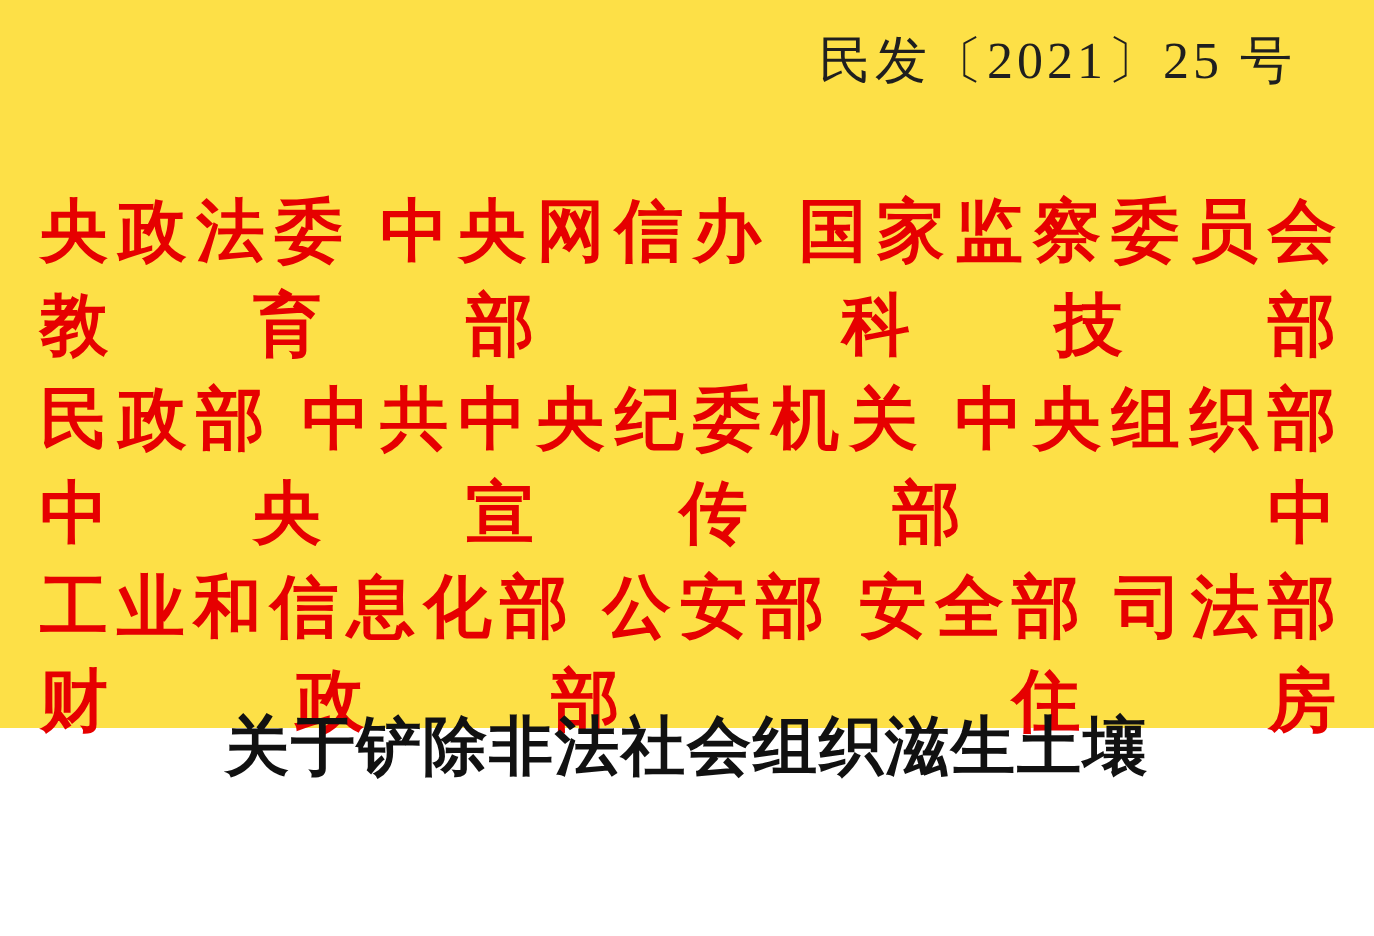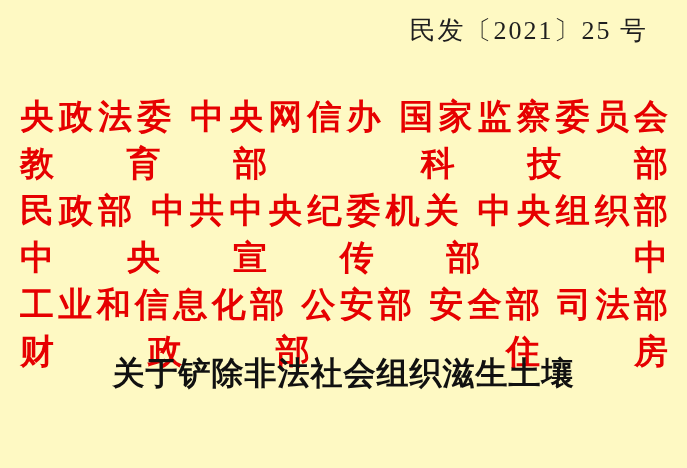--- a/index.html
+++ b/index.html
@@ -6,22 +6,22 @@
   html, body {
     width: 687px;
     height: 468px;
     background: #ffffff;
     overflow: hidden;
     font-family: "Liberation Serif", "DejaVu Serif", serif;
   }
   .page {
     position: relative;
     width: 687px;
-    height: 468px;
-    background: #fef9c3;
+    height: 364px;
+    background: #fde047;
   }
   .doc-number {
     position: absolute;
     top: 13px;
     right: 39px;
     font-size: 26px;
     font-weight: 400;
     color: #1f1f1f;
     letter-spacing: 2px;
     white-space: nowrap;

